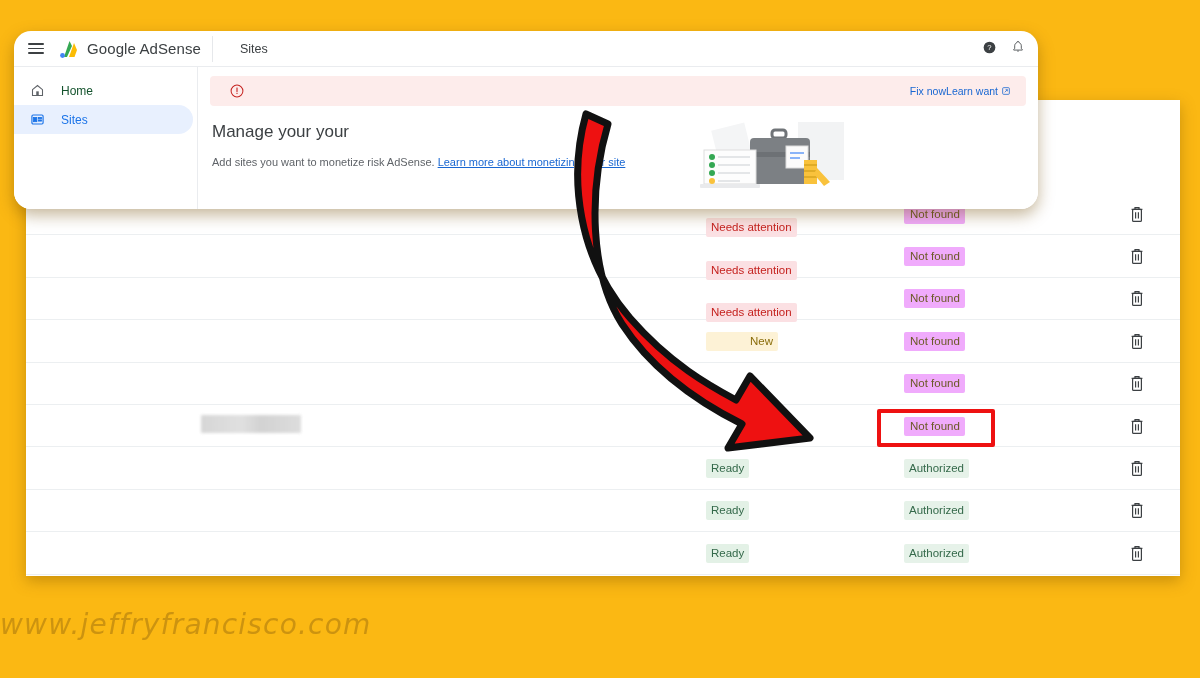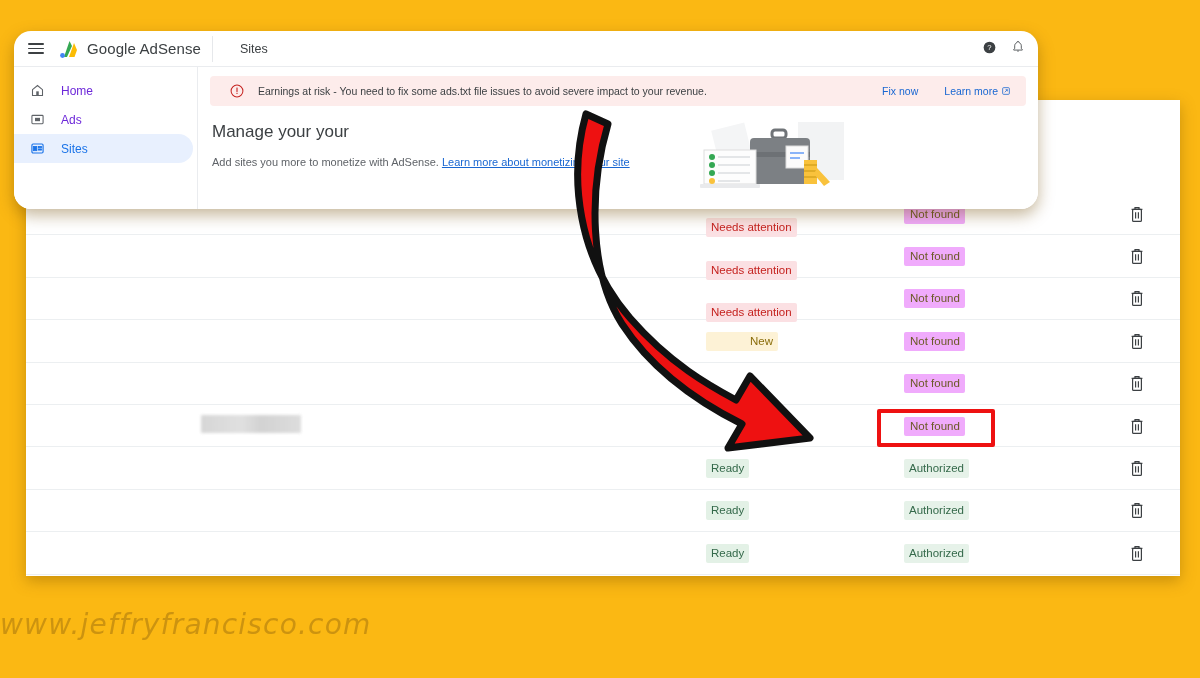--- a/index.html
+++ b/index.html
@@ -127,21 +127,21 @@
     border-left: 5px solid #fff;
     border-top: 3px solid transparent;
     border-bottom: 3px solid transparent;
   }
   .yt-label { font-size: 11.5px; color: #3c4043; }
 
   .nav-item {
     height: 29px; display: flex; align-items: center;
     padding-left: 16px; margin: 0 4px 0 0;
     border-radius: 0 16px 16px 0;
-    font-size: 12px; color: #6d28d9;
+    font-size: 12px; color: #14532d;
   }
   .nav-item .nav-ico { width: 17px; margin-right: 14px; flex: none; display:flex; }
   .nav-item.active { background: #e8f0fe; color: #1a73e8; }
   .nav-item.active .nav-ico svg { stroke: #1a73e8; fill: #1a73e8; }
   .nav-spacer { height: 9px; }
 
   
   .app-content {
     position: absolute; left: 184px; top: 36px;
     right: 0; bottom: 0;
@@ -152,21 +152,21 @@
     height: 30px;
     background: #fdeceb;
     border-radius: 4px;
     display: flex; align-items: center;
     position: relative;
   }
   .alert-ico { margin-left: 20px; margin-right: 14px; display: flex; }
   .alert-text { font-size: 10.5px; color: #3c4043; }
   .alert-actions {
     position: absolute; right: 16px;
-    display: flex; align-items: center; gap: 26px;
+    display: flex; align-items: center; 
   }
   .alert-link {
     font-size: 10.5px; color: #1967d2; cursor: pointer;
     display: flex; align-items: center; gap: 4px;
   }
 
   .manage {
     position: relative;
     margin: 16px 0 0 14px;
     height: 96px;
@@ -361,29 +361,20 @@
     <div class="nav-item">
       <span class="nav-ico">
         <svg viewBox="0 0 18 18" width="15" height="15">
           <path d="M3 8 L9 3 L15 8 V15 H3 Z" fill="none" stroke="#5f6368" stroke-width="1.3"></path>
           <rect x="7.5" y="10" width="3" height="5" fill="#5f6368"></rect>
         </svg>
       </span>
       <span>Home</span>
     </div>
 
-    <div class="nav-item">
-      <span class="nav-ico">
-        <svg viewBox="0 0 18 18" width="15" height="15">
-          <rect x="2.3" y="4" width="13.4" height="10" rx="1" fill="none" stroke="#5f6368" stroke-width="1.3"></rect>
-          <rect x="6" y="7" width="6" height="4" fill="#5f6368"></rect>
-        </svg>
-      </span>
-      <span>Ads</span>
-    </div>
 
     <div class="nav-item active">
       <span class="nav-ico">
         <svg viewBox="0 0 18 18" width="15" height="15">
           <rect x="2.3" y="3.6" width="13.4" height="10.8" rx="1.4" fill="none" stroke="#1a73e8" stroke-width="1.4"></rect>
           <rect x="4.2" y="6.6" width="4" height="5" fill="#1a73e8"></rect>
           <rect x="10" y="6.6" width="3.8" height="1.4" fill="#1a73e8"></rect>
           <rect x="10" y="9.5" width="3.8" height="1.4" fill="#1a73e8"></rect>
         </svg>
       </span>
@@ -394,39 +385,38 @@
   <div class="app-content">
 
     <div class="alert">
       <span class="alert-ico">
         <svg viewBox="0 0 18 18" width="14" height="14">
           <circle cx="9" cy="9" r="7.6" fill="none" stroke="#c5221f" stroke-width="1.3"></circle>
           <rect x="8.3" y="4.6" width="1.4" height="5.6" fill="#c5221f"></rect>
           <rect x="8.3" y="11.3" width="1.4" height="1.5" fill="#c5221f"></rect>
         </svg>
       </span>
-      <span class="alert-text">Earnings at risk - You need to fix some ads.txt file issues to avoid severe impact to your revenue.</span>
       <span class="alert-actions">
         <span class="alert-link">Fix now</span>
         <span class="alert-link">
-          <span>Learn more</span>
+          <span>Learn want</span>
           <span>
             <svg viewBox="0 0 12 12" width="8" height="8">
               <rect x="1" y="1" width="10" height="10" rx="1.4" fill="none" stroke="#1967d2" stroke-width="1.2"></rect>
               <path d="M4 8 L8 4 M5.4 4 H8 V6.6" fill="none" stroke="#1967d2" stroke-width="1.1"></path>
             </svg>
           </span>
         </span>
       </span>
     </div>
 
     <div class="manage">
       <h1>Manage your your</h1>
       <p>
-        <span>Add sites you more to monetize with AdSense.</span>
+        <span>Add sites you want to monetize risk AdSense.</span>
         <a href="#">Learn more about monetizing your site</a>
       </p>
 
       <div class="manage-art">
         <svg viewBox="0 0 180 92" width="180" height="92">
           <rect x="108" y="6" width="46" height="58" fill="#f2f3f4"></rect>
           <rect x="26" y="10" width="34" height="44" fill="#f4f5f6" transform="rotate(-14 43 32)"></rect>
 
           <rect x="82" y="14" width="14" height="8" rx="3" fill="none" stroke="#707478" stroke-width="3"></rect>
           <rect x="60" y="22" width="60" height="46" rx="4" fill="#7c8084"></rect>

